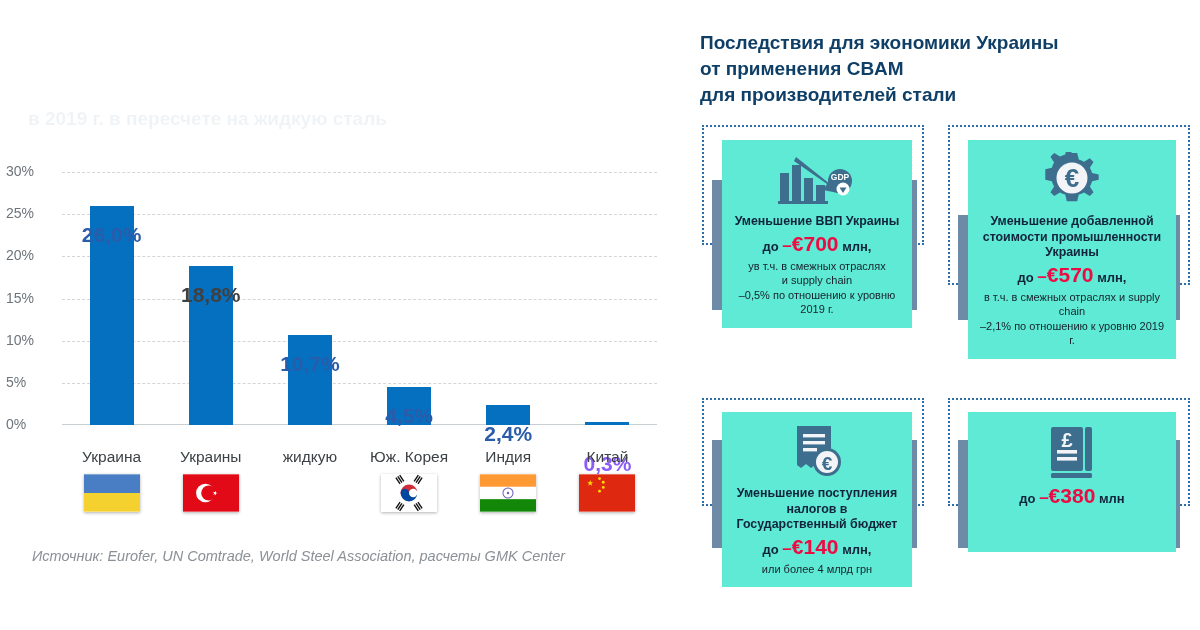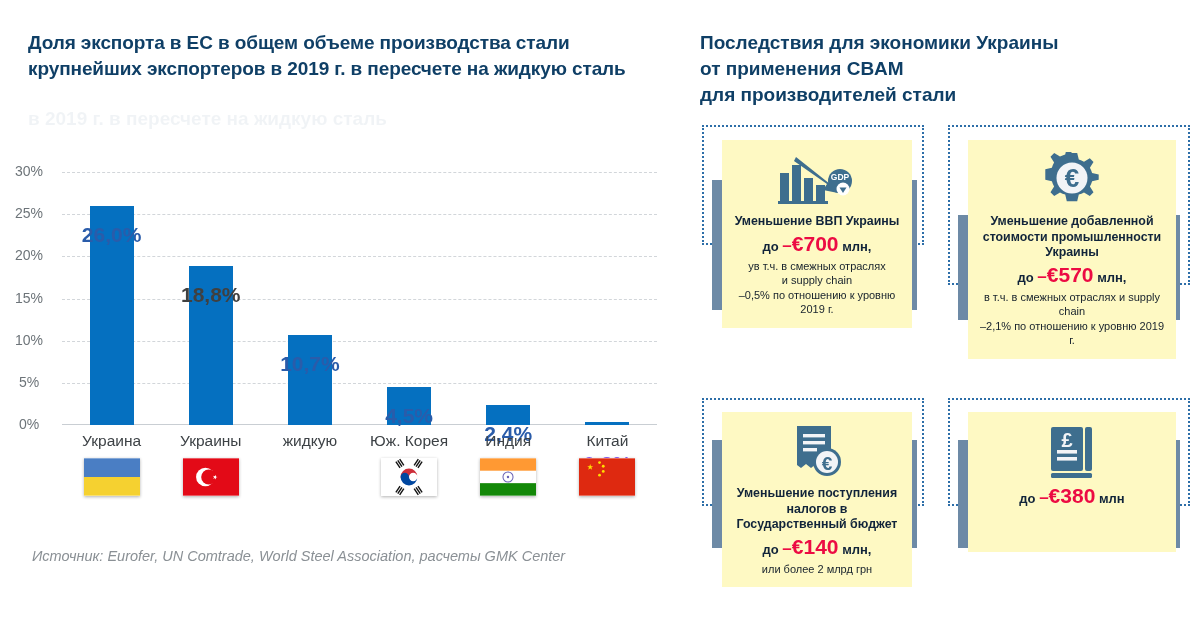--- a/index.html
+++ b/index.html
@@ -25,34 +25,34 @@
     color:#0f3f66;font-weight:bold;font-size:19px;line-height:22px;
     opacity:0.055;white-space:nowrap;overflow:hidden;
   }
 
   .plot{position:absolute;left:62px;top:172px;width:595px;height:253px;}
   .gridline{position:absolute;left:0;width:595px;height:0;
     border-top:1px dashed #d2d6da;}
   .baseline{position:absolute;left:0;bottom:0;width:595px;height:0;
     border-top:1px solid #c9ced3;}
   .ytick{
-    position:absolute;right:0;width:46px;text-align:center;
+    position:absolute;right:0;width:46px;text-align:left;
     font-size:14px;color:#6d7479;transform:translateY(-9px);
   }
   .yaxis{position:absolute;left:6px;top:172px;width:46px;height:253px;}
 
   .bar{
     position:absolute;bottom:0;background:#0570c0;
   }
   .barlabel{
     position:absolute;text-align:center;
     font-size:21px;font-weight:bold;color:#2a5caa;white-space:nowrap;margin-top:48px;
   }
 
-  .cats{position:absolute;left:62px;top:432px;width:595px;height:90px;}
+  .cats{position:absolute;left:62px;top:448px;width:595px;height:90px;}
   .cat{position:absolute;text-align:center;}
   .catname{
     font-size:15.5px;color:#3d4246;white-space:nowrap;
     font-family:"Liberation Sans","DejaVu Sans",sans-serif;
   }
   .flagwrap{margin-top:8px;display:flex;justify-content:center;}
   .flag{width:56px;height:38px;box-shadow:0 1px 3px rgba(0,0,0,.30);
         position:relative;overflow:hidden;background:#fff;}
   .flag.empty{box-shadow:none;background:transparent;}
 
@@ -70,21 +70,21 @@
   .right-title .l{display:block;}
   .card-dotted{
     position:absolute;left:0;top:0;right:0;
     border:2px dotted #2d6ea8;
     box-sizing:border-box;
   }
   .card-shadowblock{
     position:absolute;background:#6d8aa6;
   }
   .card-body{
-    position:absolute;background:#fef9c3;
+    position:absolute;background:#5eead4;
     box-sizing:border-box;
     display:flex;flex-direction:column;align-items:center;
     padding:10px 9px 11px 9px;
     text-align:center;
   }
   .card-icon{height:62px;display:flex;align-items:center;justify-content:center;margin-bottom:2px;}
   .card-head{
     font-size:12.4px;font-weight:bold;color:#11243a;line-height:15.5px;
     margin-bottom:4px;
   }
@@ -98,24 +98,20 @@
     font-size:11px;color:#16212c;line-height:14.5px;
   }
 </style>
 </head>
 <body>
 
 <div class="page">
 
   <div class="left-panel">
 
-    <div class="chart-title">
-      <span class="l">Доля экспорта в ЕС в общем объеме производства стали</span>
-      <span class="l">крупнейших экспортеров в 2019 г. в пересчете на жидкую сталь</span>
-    </div>
 
     <div class="ghost-line">в 2019 г. в пересчете на жидкую сталь</div>
 
     <div class="yaxis" id="yaxis">
         <div class="ytick" style="top: 253px;">0%</div>
         <div class="ytick" style="top: 210.833px;">5%</div>
         <div class="ytick" style="top: 168.667px;">10%</div>
         <div class="ytick" style="top: 126.5px;">15%</div>
         <div class="ytick" style="top: 84.3333px;">20%</div>
         <div class="ytick" style="top: 42.1667px;">25%</div>
@@ -297,21 +293,21 @@
         <rect x="14" y="17" width="22" height="3.4"></rect>
         <rect x="14" y="24" width="14" height="3.4"></rect>
       </g>
       <circle cx="38" cy="38" r="14" fill="#3e6e8e"></circle>
       <circle cx="38" cy="38" r="11" fill="#f2f4f7"></circle>
       <text x="38" y="46" fill="#3e6e8e" font-size="19" font-weight="bold" text-anchor="middle" font-family="Liberation Sans, sans-serif">€</text>
     </svg>
           </div>
           <div class="card-head">Уменьшение поступления налогов в Государственный бюджет</div>
           <div class="card-amount"><span>до</span> <span class="minus">–</span><span class="big">€140</span> <span>млн,</span></div>
-          <div class="card-note">или более 2 млрд грн</div>
+          <div class="card-note">или более 4 млрд грн</div>
         </div>
         <div class="card-dotted" style="left: 258px; top: 398px; width: 242px; height: 108px;"></div>
         <div class="card-shadowblock" style="left: 268px; top: 440px; width: 222px; height: 108px;"></div>
         <div class="card-body" style="left: 278px; top: 412px; width: 208px; min-height: 140px;">
           <div class="card-icon">
             <svg width="50" height="56" viewBox="0 0 50 56">
       <g fill="#3e6e8e">
         <rect x="4" y="2" width="32" height="44" rx="2"></rect>
         <rect x="38" y="2" width="7" height="44" rx="2"></rect>
         <rect x="4" y="48" width="41" height="5" rx="1.5"></rect>

